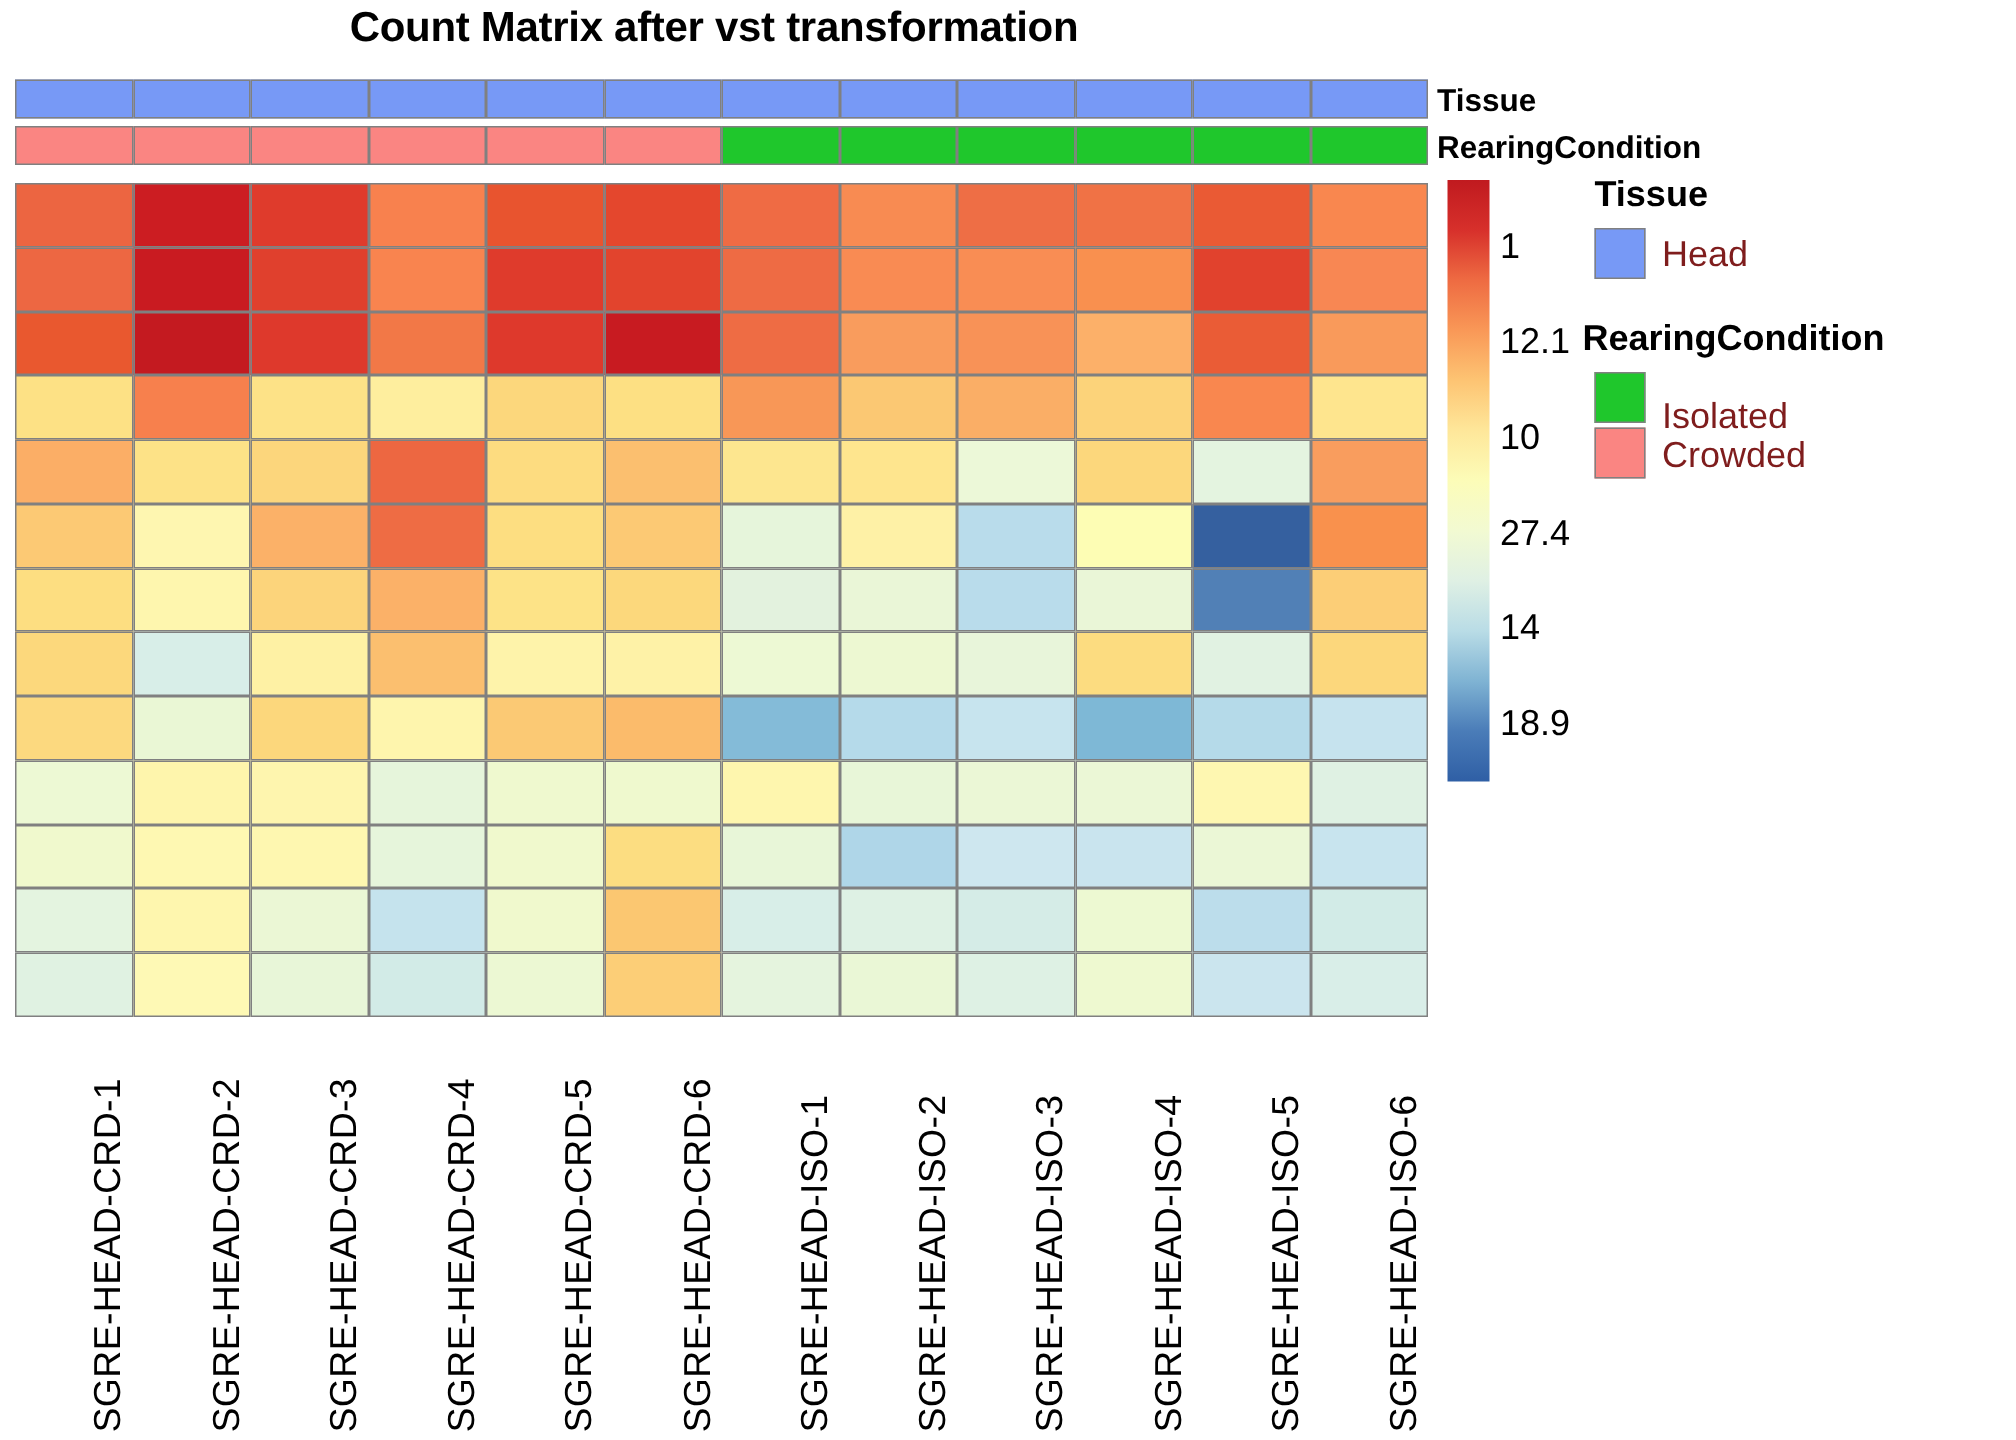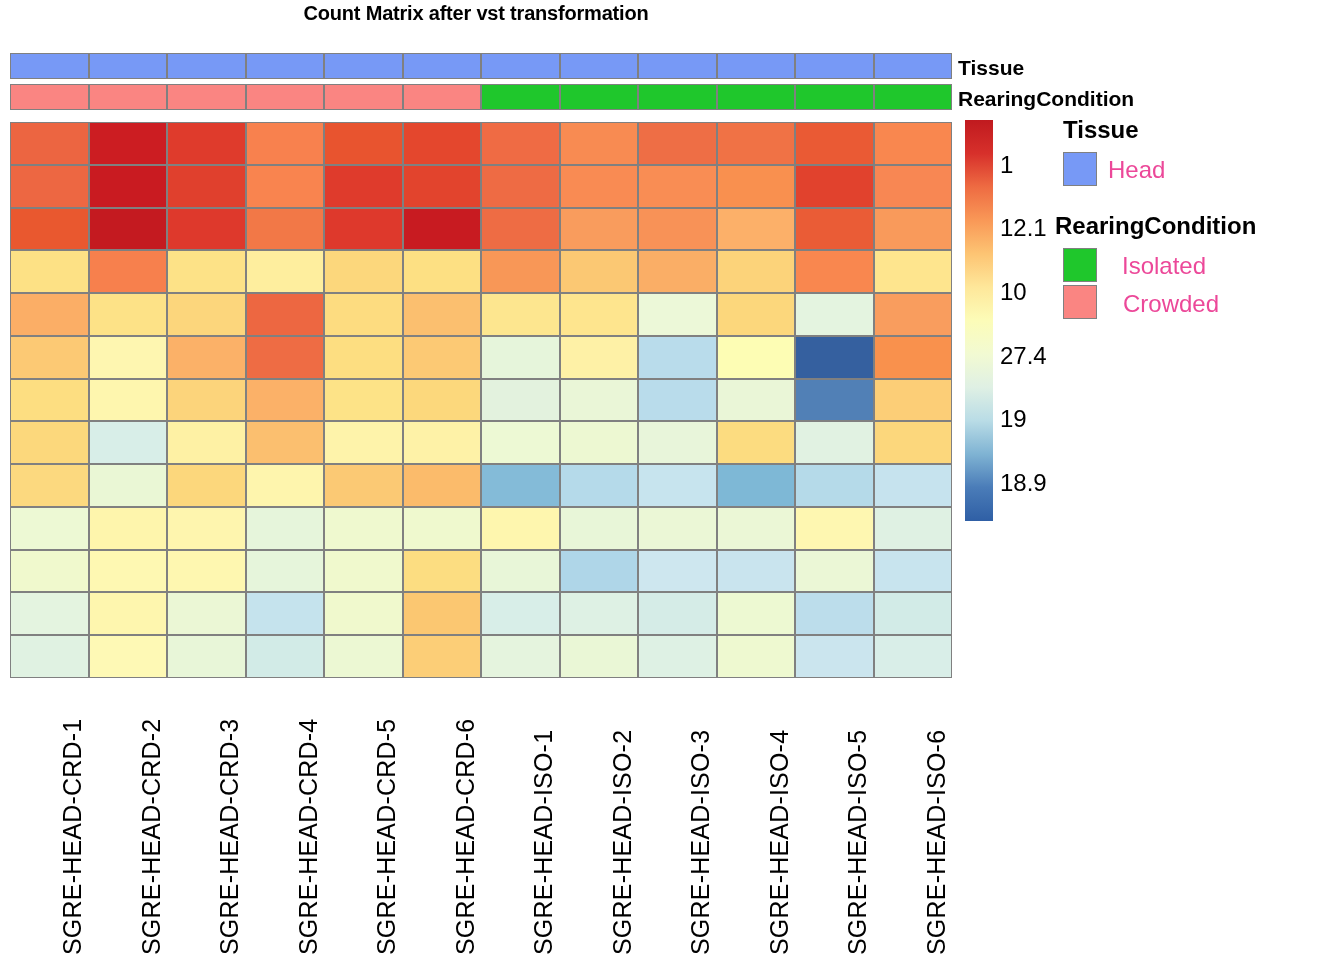--- a/index.html
+++ b/index.html
@@ -9,21 +9,21 @@
     font-family:"Liberation Sans", sans-serif;
     overflow:hidden;
     position:relative;
   }
   #root{position:absolute;left:0;top:0;width:1344px;height:960px;}
 
   
   #title{
     position:absolute;left:0;top:2px;width:952px;
     text-align:center;
-    font-size:20px;font-weight:bold;color:#000000;
+    font-size:28px;font-weight:bold;color:#000000;
     letter-spacing:-0.2px;
     font-family:"Liberation Sans", sans-serif;
   }
 
   
   .annrow{position:absolute;display:flex;}
   .anncell{
     box-sizing:border-box;
     border:1.5px solid #808080;
     height:100%;
@@ -76,21 +76,21 @@
     font-size:24px;font-weight:bold;color:#000;white-space:nowrap;
   }
   .leg-swatch{
     position:absolute;
     width:34px;height:34px;
     box-sizing:border-box;
     border:1.5px solid #808080;
   }
   .leg-label{
     position:absolute;
-    font-size:24px;color:#ec4899;white-space:nowrap;
+    font-size:24px;color:#7f1d1d;white-space:nowrap;
   }
 </style>
 </head>
 <body>
 
 <div id="root">
 
   <div id="title">Count Matrix after vst transformation</div>
 
   <div class="annrow" id="ann-tissue" style="left: 10px; top: 53px; width: 942px; height: 26px;">
@@ -298,27 +298,27 @@
       <div class="collabel" style="left: 843.25px; top: 955px;">SGRE-HEAD-ISO-5</div>
       <div class="collabel" style="left: 921.75px; top: 955px;">SGRE-HEAD-ISO-6</div>
     </div>
 
   <div id="cbar" style="background: linear-gradient(to top, rgb(47, 95, 165), rgb(74, 124, 184), rgb(127, 179, 211), rgb(185, 220, 230), rgb(223, 240, 228), rgb(242, 250, 210), rgb(252, 252, 184), rgb(254, 231, 154), rgb(253, 196, 115), rgb(249, 152, 87), rgb(238, 107, 66), rgb(215, 48, 43), rgb(192, 26, 31));"></div>
   <div id="cbticks">
       <div class="cbtick" style="top: 164.556px;">1</div>
       <div class="cbtick" style="top: 228.206px;">12.1</div>
       <div class="cbtick" style="top: 291.857px;">10</div>
       <div class="cbtick" style="top: 355.508px;">27.4</div>
-      <div class="cbtick" style="top: 419.159px;">19</div>
+      <div class="cbtick" style="top: 419.159px;">14</div>
       <div class="cbtick" style="top: 482.81px;">18.9</div>
     </div>
 
   <div class="leg-title" style="left:1063px;top:116px;">Tissue</div>
   <div class="leg-swatch" style="left:1063px;top:152px;background:#7799F6;"></div>
   <div class="leg-label" style="left:1108px;top:156px;">Head</div>
 
   <div class="leg-title" style="left:1055px;top:212px;">RearingCondition</div>
   <div class="leg-swatch" style="left:1063px;top:248px;background:#1FC72C;"></div>
-  <div class="leg-label" style="left:1108px;top:252px;margin-left:14px;">Isolated</div>
+  <div class="leg-label" style="left:1108px;top:264px;">Isolated</div>
   <div class="leg-swatch" style="left:1063px;top:285px;background:#FA8582;"></div>
-  <div class="leg-label" style="left:1108px;top:290px;margin-left:15px;">Crowded</div>
+  <div class="leg-label" style="left:1108px;top:290px;">Crowded</div>
 
 </div>
 
 </body></html>

